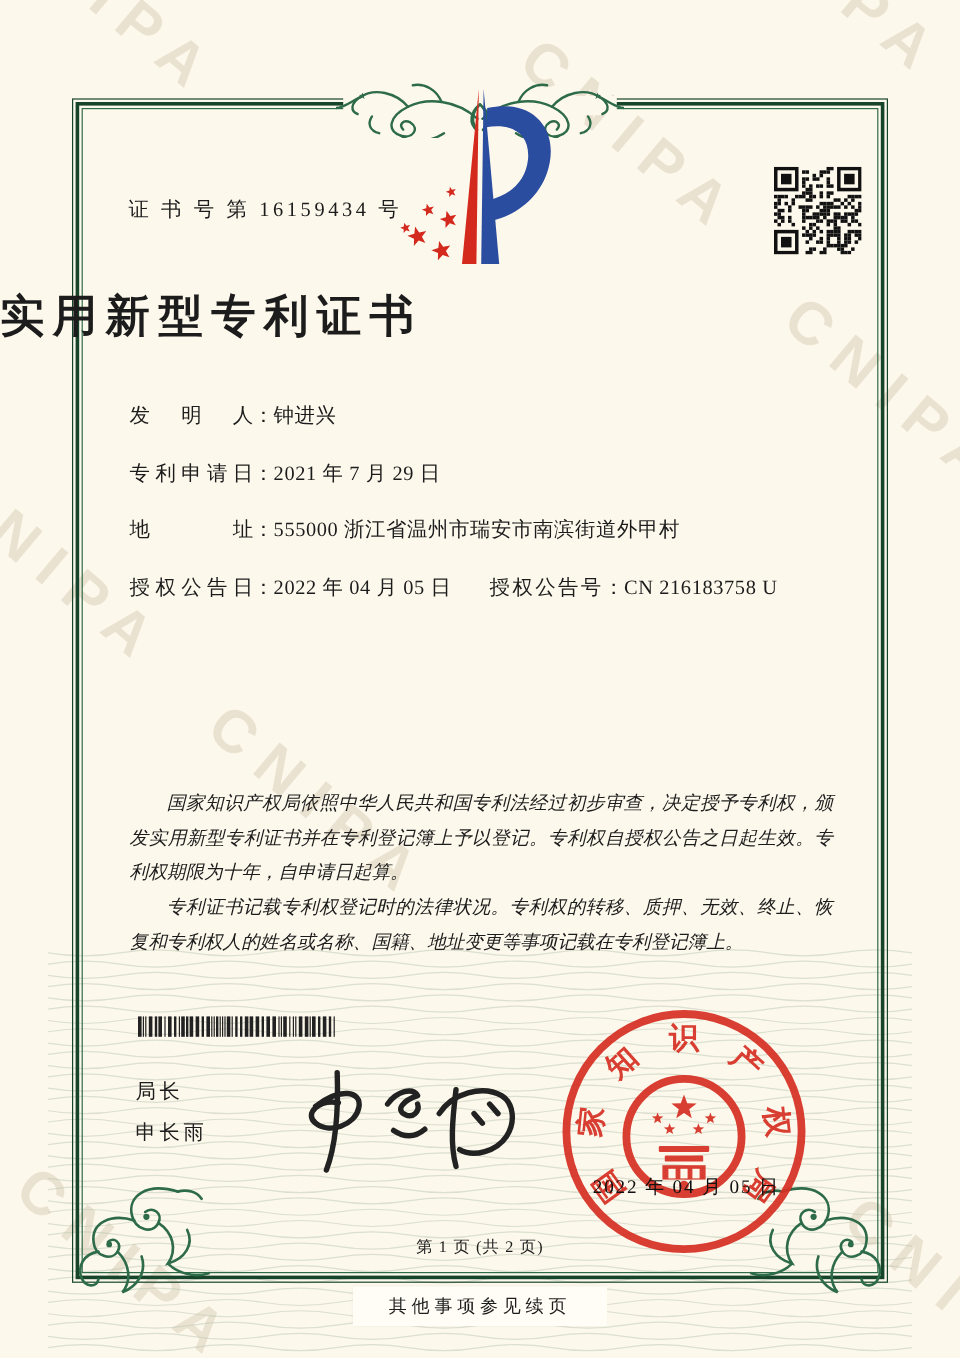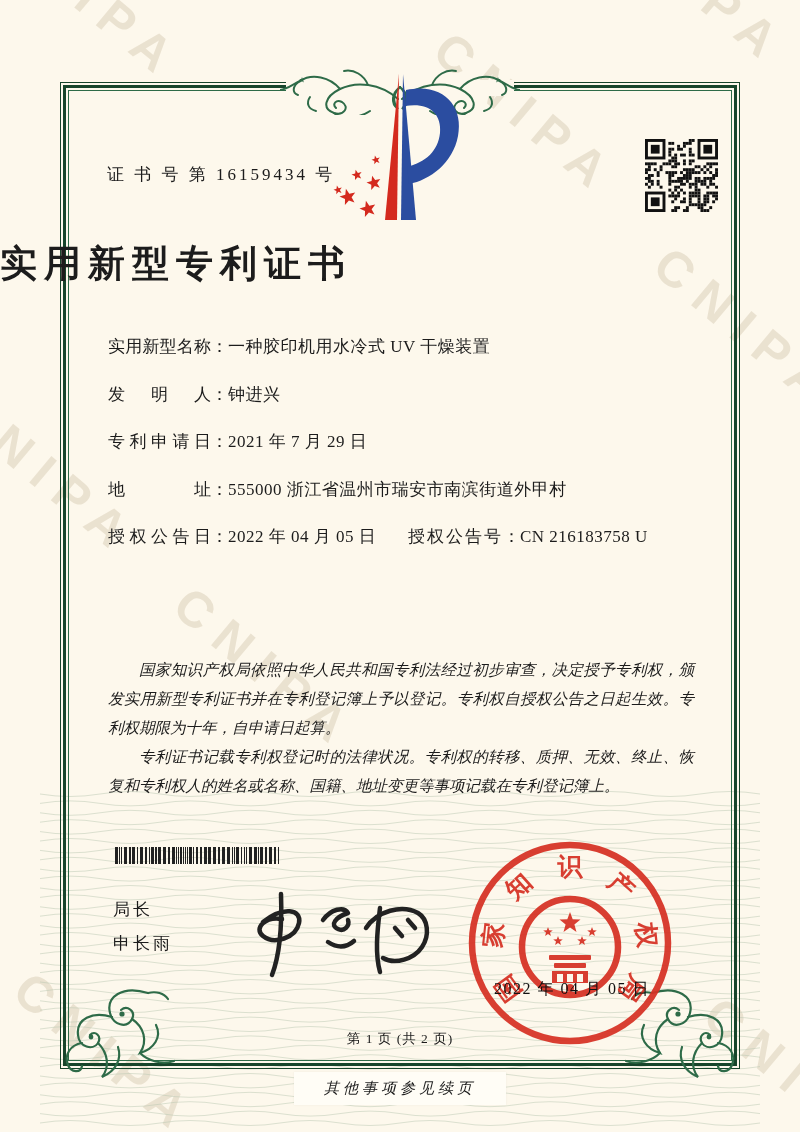--- a/index.html
+++ b/index.html
@@ -33,21 +33,21 @@
   
   .barcode{position:absolute;left:115px;top:847px;width:206px;height:17px;display:flex;align-items:stretch;}
   .barcode i{display:block;background:#222;}
   
   .signer{position:absolute;left:113px;top:893px;font-size:17px;line-height:34px;letter-spacing:3px;}
   
   .sealdate{position:absolute;left:488px;top:979px;width:168px;text-align:center;
             font-size:16px;letter-spacing:1.5px;color:#111;z-index:6;}
   .pageinfo{position:absolute;left:0;top:1030px;width:100%;text-align:center;font-size:13.5px;letter-spacing:1px;}
   .contbox{position:absolute;left:50%;top:1072px;transform:translateX(-50%);
-           background:#fffdf6;padding:7px 30px;font-size:15px;font-style:italic;
+           background:#fffdf6;padding:7px 30px;font-size:15px;
            letter-spacing:4px;box-shadow:0 0 2px rgba(0,0,0,.06);z-index:6;}
   .z5{z-index:5;} .z4{z-index:4;} .z1{z-index:1;} .z2{z-index:2;}
 </style>
 </head>
 <body>
 
 <div class="page">
 
   <div id="wmlayer">
       <div class="wm" style="left: -20px; top: -30px;">CNIPA</div>
@@ -377,23 +377,20 @@
       <rect x="58.4" y="5.84" width="8.76" height="8.76" fill="#111"></rect>
       <rect x="0" y="52.56" width="20.439999999999998" height="20.439999999999998" fill="#111"></rect>
       <rect x="2.92" y="55.48" width="14.6" height="14.6" fill="#fdf8ec"></rect>
       <rect x="5.84" y="58.4" width="8.76" height="8.76" fill="#111"></rect>
     </svg>
 
   <div class="title z5">实用新型专利证书</div>
 
   <div class="fields z5">
     <div class="frow">
-      <span class="flabel">实用新型名称</span><span>：</span><span class="fvalue">一种胶印机用水冷式 UV 干燥装置</span>
-    </div>
-    <div class="frow">
       <span class="flabel">发明人</span><span>：</span><span class="fvalue">钟进兴</span>
     </div>
     <div class="frow">
       <span class="flabel">专利申请日</span><span>：</span><span class="fvalue">2021 年 7 月 29 日</span>
     </div>
     <div class="frow">
       <span class="flabel">地址</span><span>：</span><span class="fvalue">555000 浙江省温州市瑞安市南滨街道外甲村</span>
     </div>
     <div class="frow">
       <span class="flabel">授权公告日</span><span>：</span><span class="fvalue">2022 年 04 月 05 日</span>

